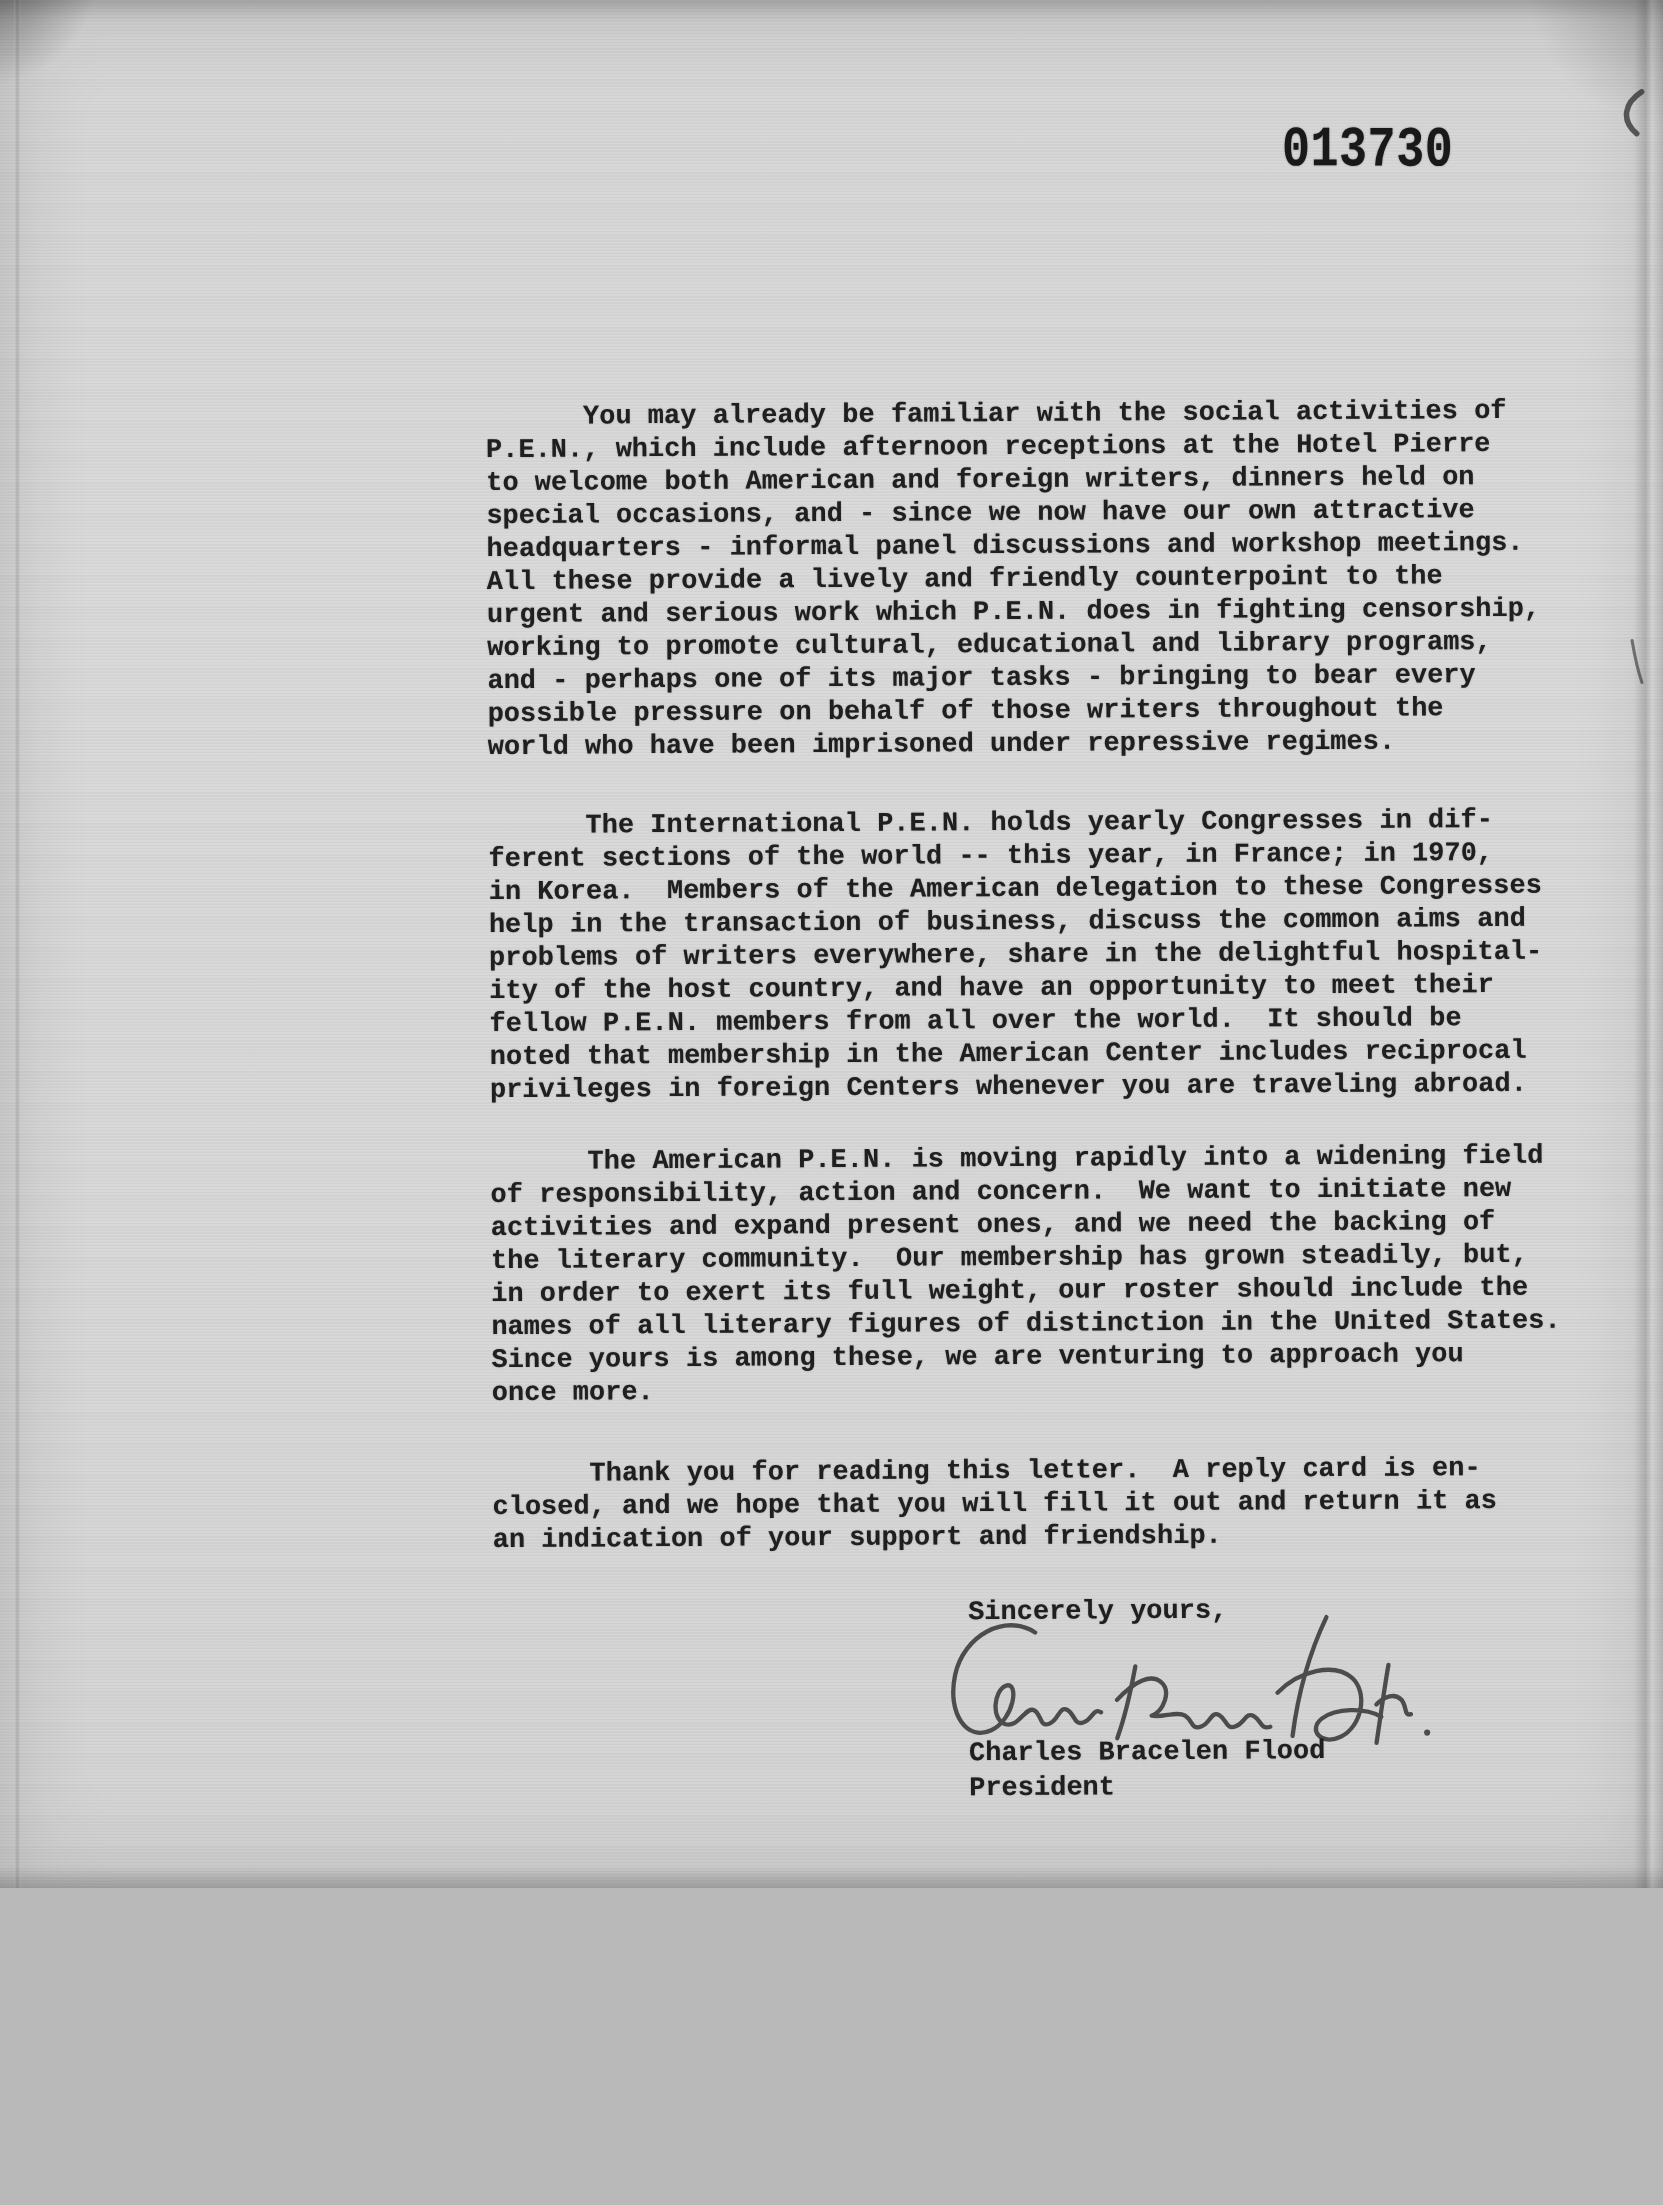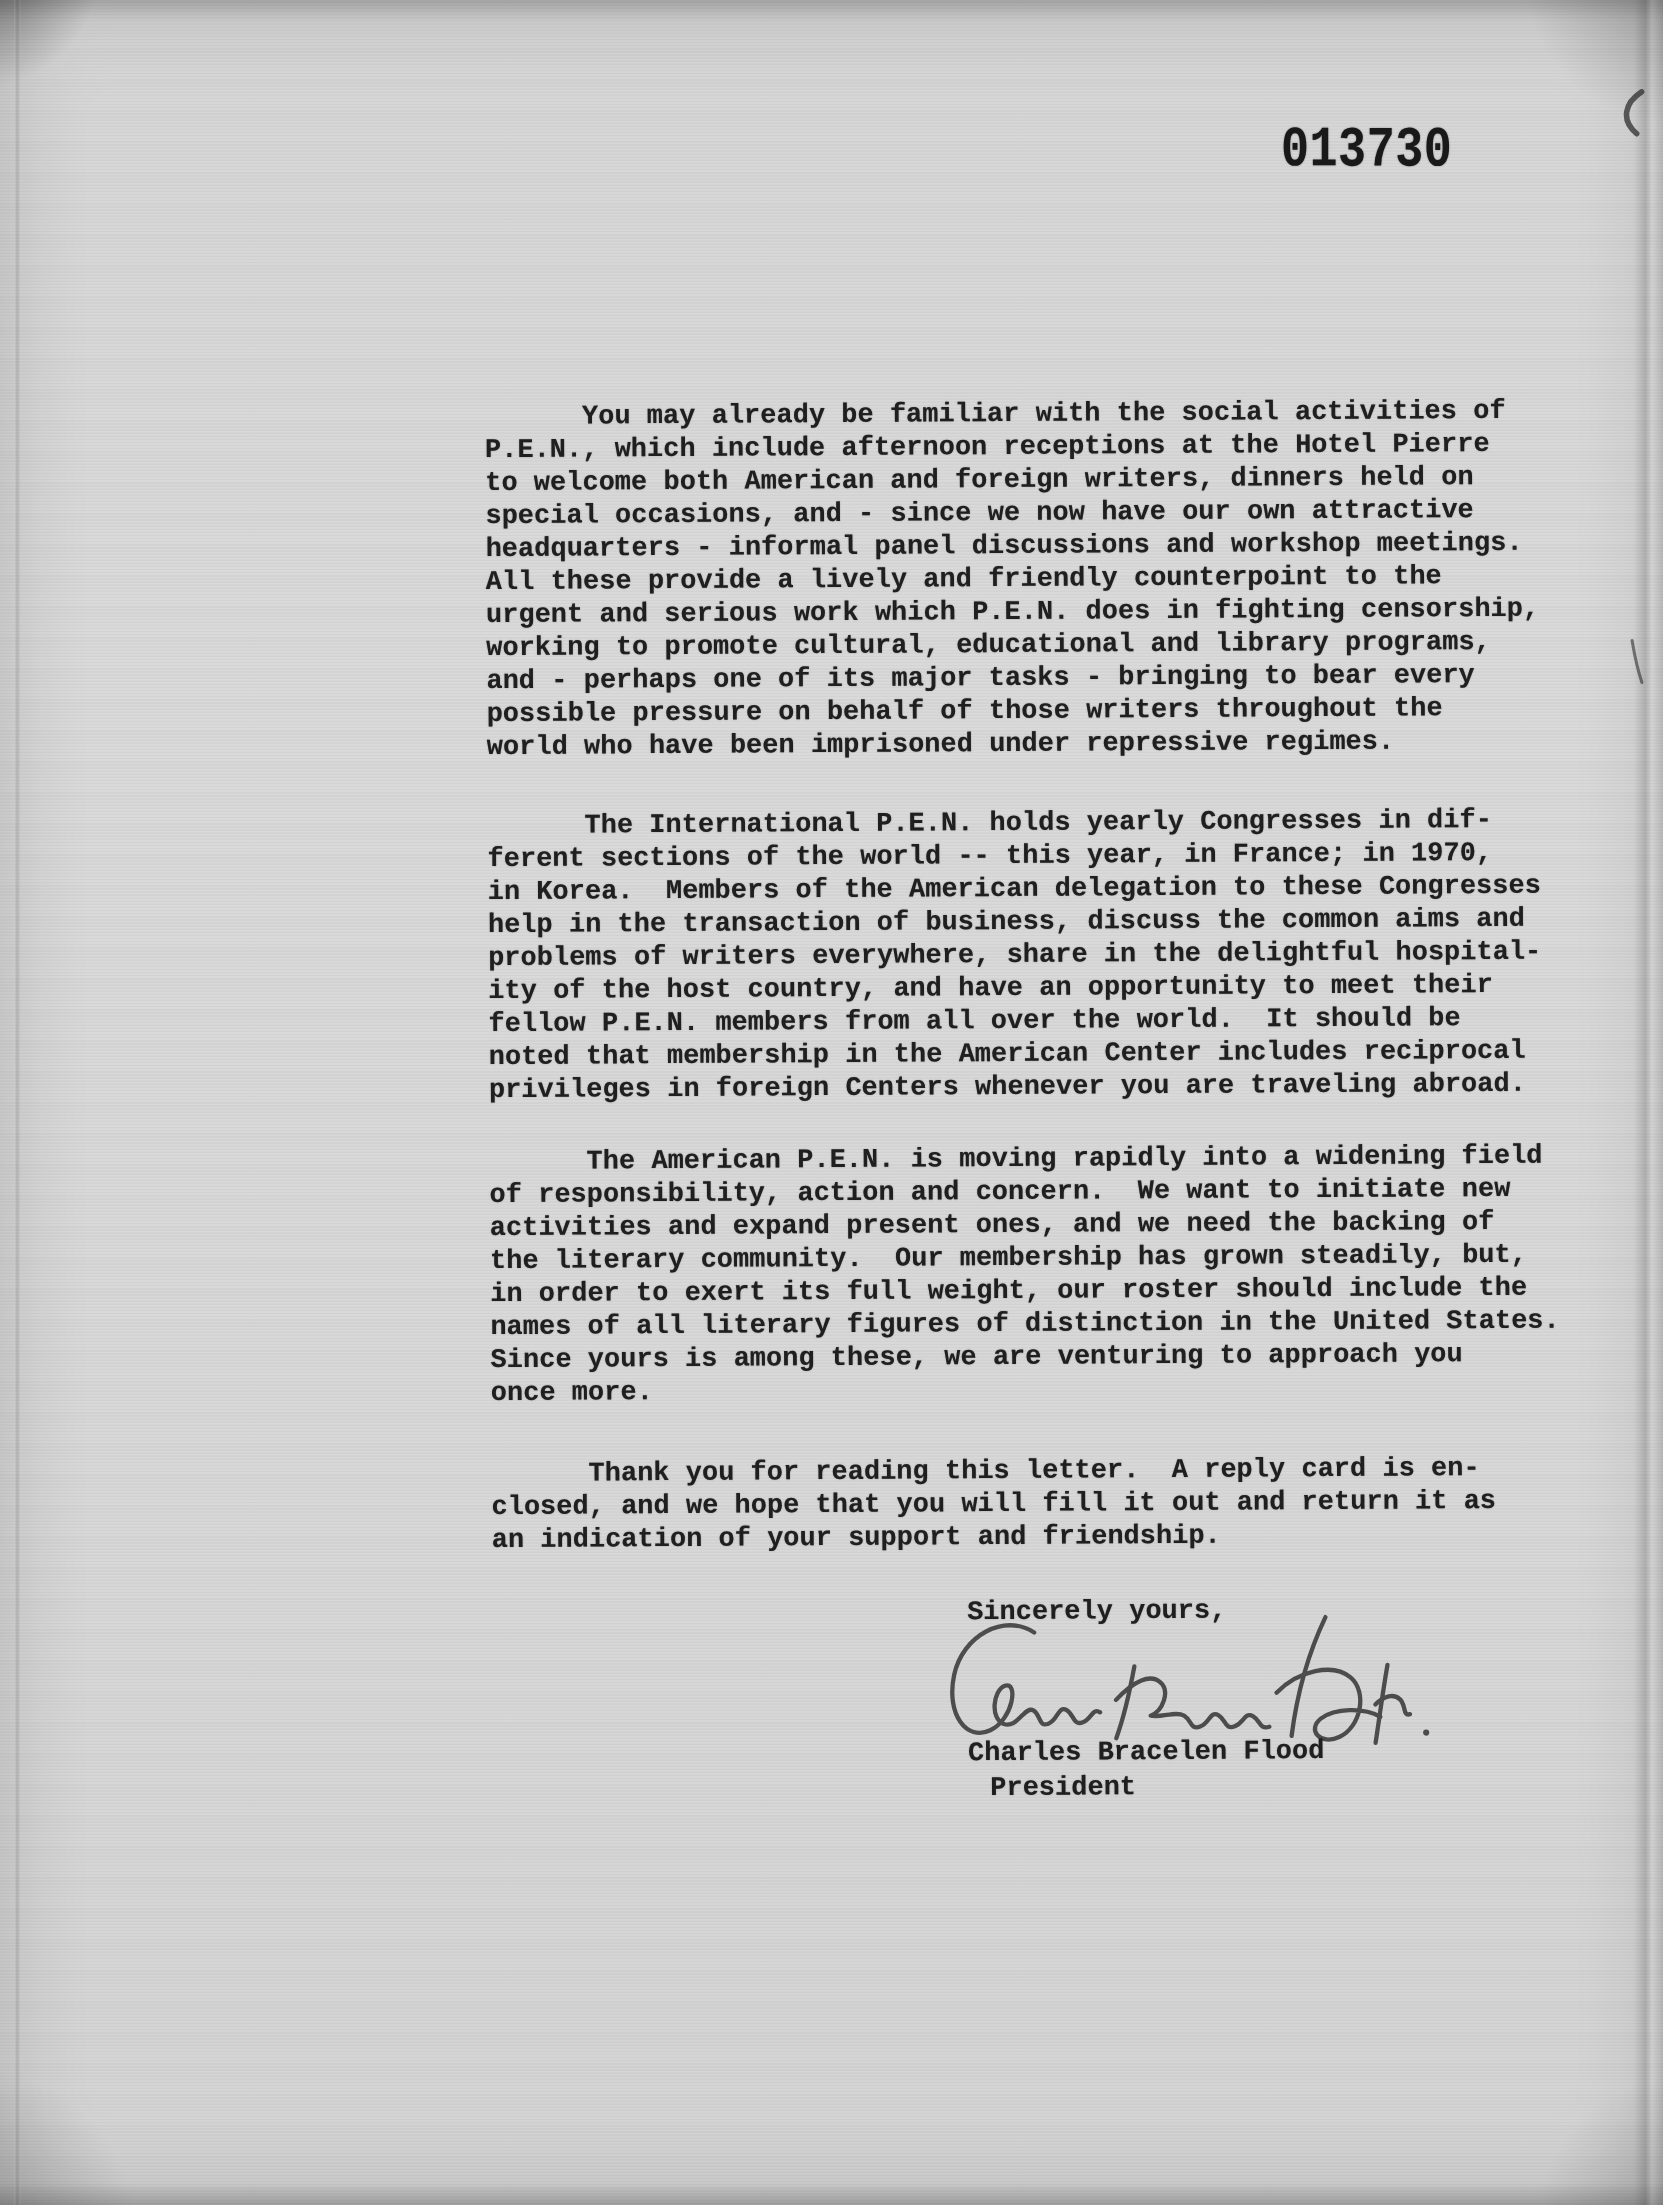--- a/index.html
+++ b/index.html
@@ -7,21 +7,21 @@
     padding: 0;
     width: 1664px;
     height: 2205px;
     background: #b9b9b9;
     overflow: hidden;
   }
 
   .page {
     position: relative;
     width: 1664px;
-    height: 2205px;
+    height: 1888px;
     background:
       repeating-linear-gradient(180deg,
         rgba(255,255,255,0.05) 0px, rgba(255,255,255,0.05) 1.2px,
         rgba(120,120,120,0.05) 1.9px, rgba(120,120,120,0.05) 3.1px),
       linear-gradient(180deg, #d4d4d4 0%, #d8d8d8 30%, #d6d6d6 70%, #d2d2d2 100%);
     box-shadow: inset 0 0 93px rgba(0,0,0,0.16);
     font-family: "Liberation Mono", "DejaVu Sans Mono", monospace;
   }
 
   
@@ -114,21 +114,21 @@
     width: 558px;
     height: 142px;
     pointer-events: none;
   }
 
   .sig-name  { position: absolute; left: 964px; top: 1738px; font-size: 27px; line-height: 33px;
                font-weight: bold; color: #1f1f1f; white-space: pre;
                text-shadow: 0 0 1.2px rgba(30,30,30,0.5); }
   .sig-title { position: absolute; left: 964px; top: 1773px; font-size: 27px; line-height: 33px;
                font-weight: bold; color: #1f1f1f; white-space: pre;
-               text-shadow: 0 0 1.2px rgba(30,30,30,0.5); margin-left: 22px; }
+               text-shadow: 0 0 1.2px rgba(30,30,30,0.5); }
 
   .pen-mark-top  { position: absolute; left: 1617px; top: 89px;  width: 32px; height: 50px; }
   .edge-tick     { position: absolute; left: 1629px; top: 638px; width: 16px; height: 47px; }
 </style>
 </head>
 <body>
 
 <div class="page">
 
   <div class="left-fold"></div>

